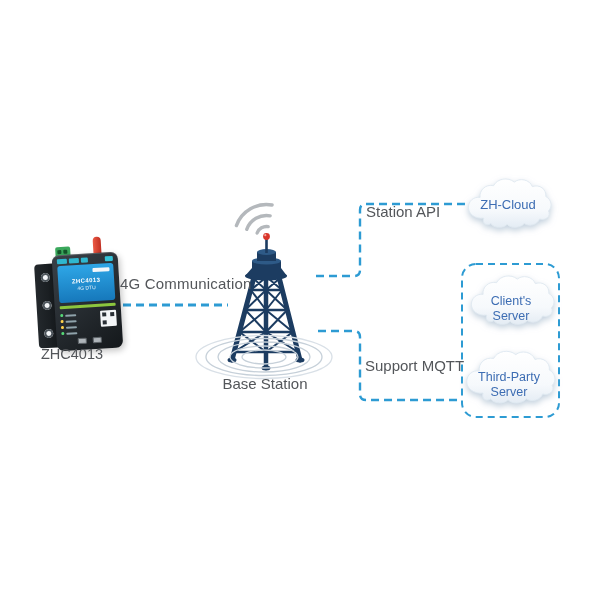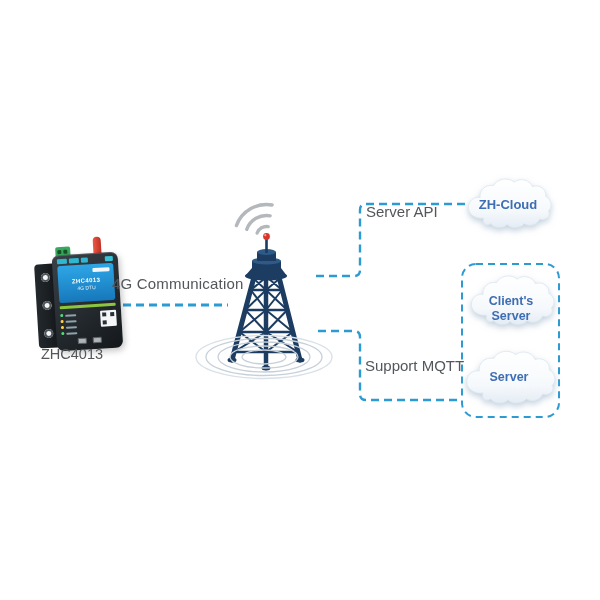--- a/index.html
+++ b/index.html
@@ -4,25 +4,25 @@
 <style>
   html, body { margin:0; padding:0; background:#ffffff; width:600px; height:600px; overflow:hidden; }
   .canvas {
     position:relative; width:600px; height:600px; background:#ffffff;
     font-family:"Liberation Sans", sans-serif;
   }
   .layer { position:absolute; left:0; top:0; }
 
   
   .lbl { position:absolute; color:#53565a; font-size:15px; white-space:nowrap; }
-  .lbl-4g        { left:112px; top:275px; letter-spacing:.2px;text-align:right; }
+  .lbl-4g        { left:120px; top:275px; letter-spacing:.2px;text-align:right; }
   .lbl-base      { left:205px; top:375px; width:120px; text-align:center; }
   .lbl-api       { left:366px; top:203px; }
   .lbl-mqtt      { left:365px; top:356px; line-height:20px; }
-  .cloud-lbl { position:absolute; color:#3d6db3; font-weight:bold; text-align:center; line-height:15px; }
+  .cloud-lbl { position:absolute; color:#3d6db3; font-weight:normal; text-align:center; line-height:15px; }
   .cloud-lbl-zh     { left:463px; top:197px;  width:90px; font-size:13px; }
   .cloud-lbl-client { left:466px; top:294px; width:90px; font-size:12.5px;text-align:center; }
   .cloud-lbl-third  { left:461px; top:370px; width:96px; font-size:12.5px; }
 
   
   .device { position:absolute; left:36px; top:236px; width:86px; height:118px; }
   .dev-tilt { position:relative; width:100%; height:100%; transform:rotate(-3.5deg); }
   .dev-bracket { position:absolute; left:0; top:26px; width:22px; height:84px;
     background:linear-gradient(90deg,#23282c,#14181b); border-radius:4px; }
   .dev-hole { position:absolute; left:6px; width:9px; height:9px; border-radius:50%;
@@ -201,27 +201,29 @@
         <div class="dev-bottom">
           <span></span>
             <span></span>
         </div>
       </div>
     </div>
   </div>
   <div class="device-caption">ZHC4013</div>
 
   <div class="lbl lbl-4g">4G Communication</div>
-  <div class="lbl lbl-api">Server API</div>
+  <div class="lbl lbl-base">Base Station</div>
+  <div class="lbl lbl-api">Station API</div>
   <div class="lbl lbl-mqtt">
     <div>Support MQTT</div>
   </div>
 
   <div class="cloud-lbl cloud-lbl-zh">ZH-Cloud</div>
   <div class="cloud-lbl cloud-lbl-client">
     <div>Client's</div>
     <div>Server</div>
   </div>
   <div class="cloud-lbl cloud-lbl-third">
+    <div>Third-Party</div>
     <div>Server</div>
   </div>
 
 </div>
 
 </body></html>

